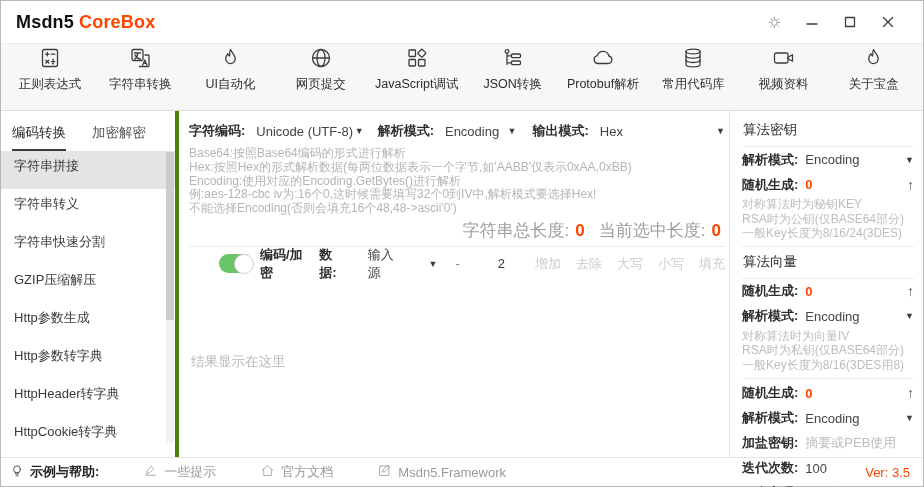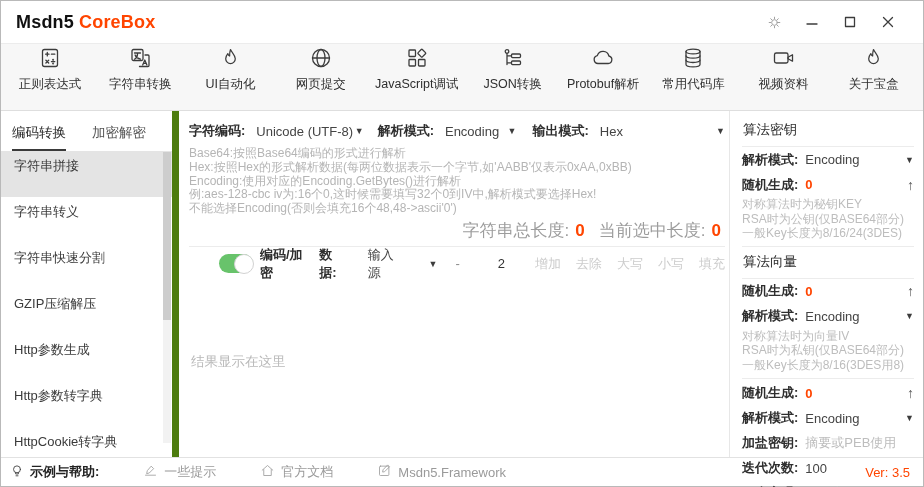--- a/index.html
+++ b/index.html
@@ -37,26 +37,26 @@
     border-bottom: 1px solid #dedede;
     display: flex; align-items: flex-start; justify-content: space-around;
     padding: 0 4px;
   }
   .tool { display: flex; flex-direction: column; align-items: center; gap: 6px; min-width: 72px; }
   .tool .t-icon { height: 26px; display: flex; align-items: flex-end; }
   .tool .t-label { font-size: 12.5px; color: #2f2f2f; white-space: nowrap; }
   
   .main { flex: 1; display: flex; min-height: 0; }
   
-  .sidebar { width: 178px; flex: 0 0 178px; display: flex; flex-direction: column; border-right: 7px solid #4d7c0f; }
+  .sidebar { width: 178px; flex: 0 0 178px; display: flex; flex-direction: column; border-right: 4px solid #4d7c0f; }
   .side-tabs { display: flex; gap: 26px; padding: 13px 0 0 11px; font-size: 13.5px; }
   .side-tab { color: #555; padding-bottom: 7px; border-bottom: 2px solid transparent; }
   .side-tab.active { color: #2b2b2b; border-bottom: 2px solid #3a3a3a; }
   .side-list { position: relative; flex: 1; overflow: hidden; }
-  .side-item { height: 46px; line-height: 30px; padding-left: 13px; font-size: 13px; color: #3a3a3a; white-space: nowrap; }
+  .side-item { height: 38px; line-height: 30px; padding-left: 13px; font-size: 13px; color: #3a3a3a; white-space: nowrap; }
   .side-item.selected { background: #e4e4e4; }
   .side-scroll-track { position: absolute; top: 1px; bottom: 14px; right: 1px; width: 8px; background: #f2f2f2; }
   .side-scroll-thumb { position: absolute; top: 0; right: 0; width: 8px; height: 168px; background: #cdcdcd; }
   
   .content { flex: 1; padding: 9px 4px 0 10px; min-width: 0; display: flex; flex-direction: column; }
   .enc-row { display: flex; align-items: center; font-size: 13px; height: 22px; }
   .enc-label { color: #2e2e2e; font-weight: 700; white-space: nowrap; }
   .dd { display: flex; align-items: center; margin-left: 11px; }
   .dd .val { color: #444; white-space: nowrap; }
   .dd .arr { margin-left: auto; font-size: 9px; color: #3c3c3c; }
@@ -271,20 +271,21 @@
         <span class="side-tab active">编码转换</span>
         <span class="side-tab">加密解密</span>
       </div>
       <div class="side-list">
         <div class="side-item selected">字符串拼接</div>
         <div class="side-item">字符串转义</div>
         <div class="side-item">字符串快速分割</div>
         <div class="side-item">GZIP压缩解压</div>
         <div class="side-item">Http参数生成</div>
         <div class="side-item">Http参数转字典</div>
+        <div class="side-item">HttpHeader转字典</div>
         <div class="side-item">HttpCookie转字典</div>
         <div class="side-item">Byte&amp;Hex转换</div>
         <div class="side-item">Base64编码</div>
         <div class="side-scroll-track">
           <div class="side-scroll-thumb"></div>
         </div>
       </div>
     </div>
 
     <div class="content">

